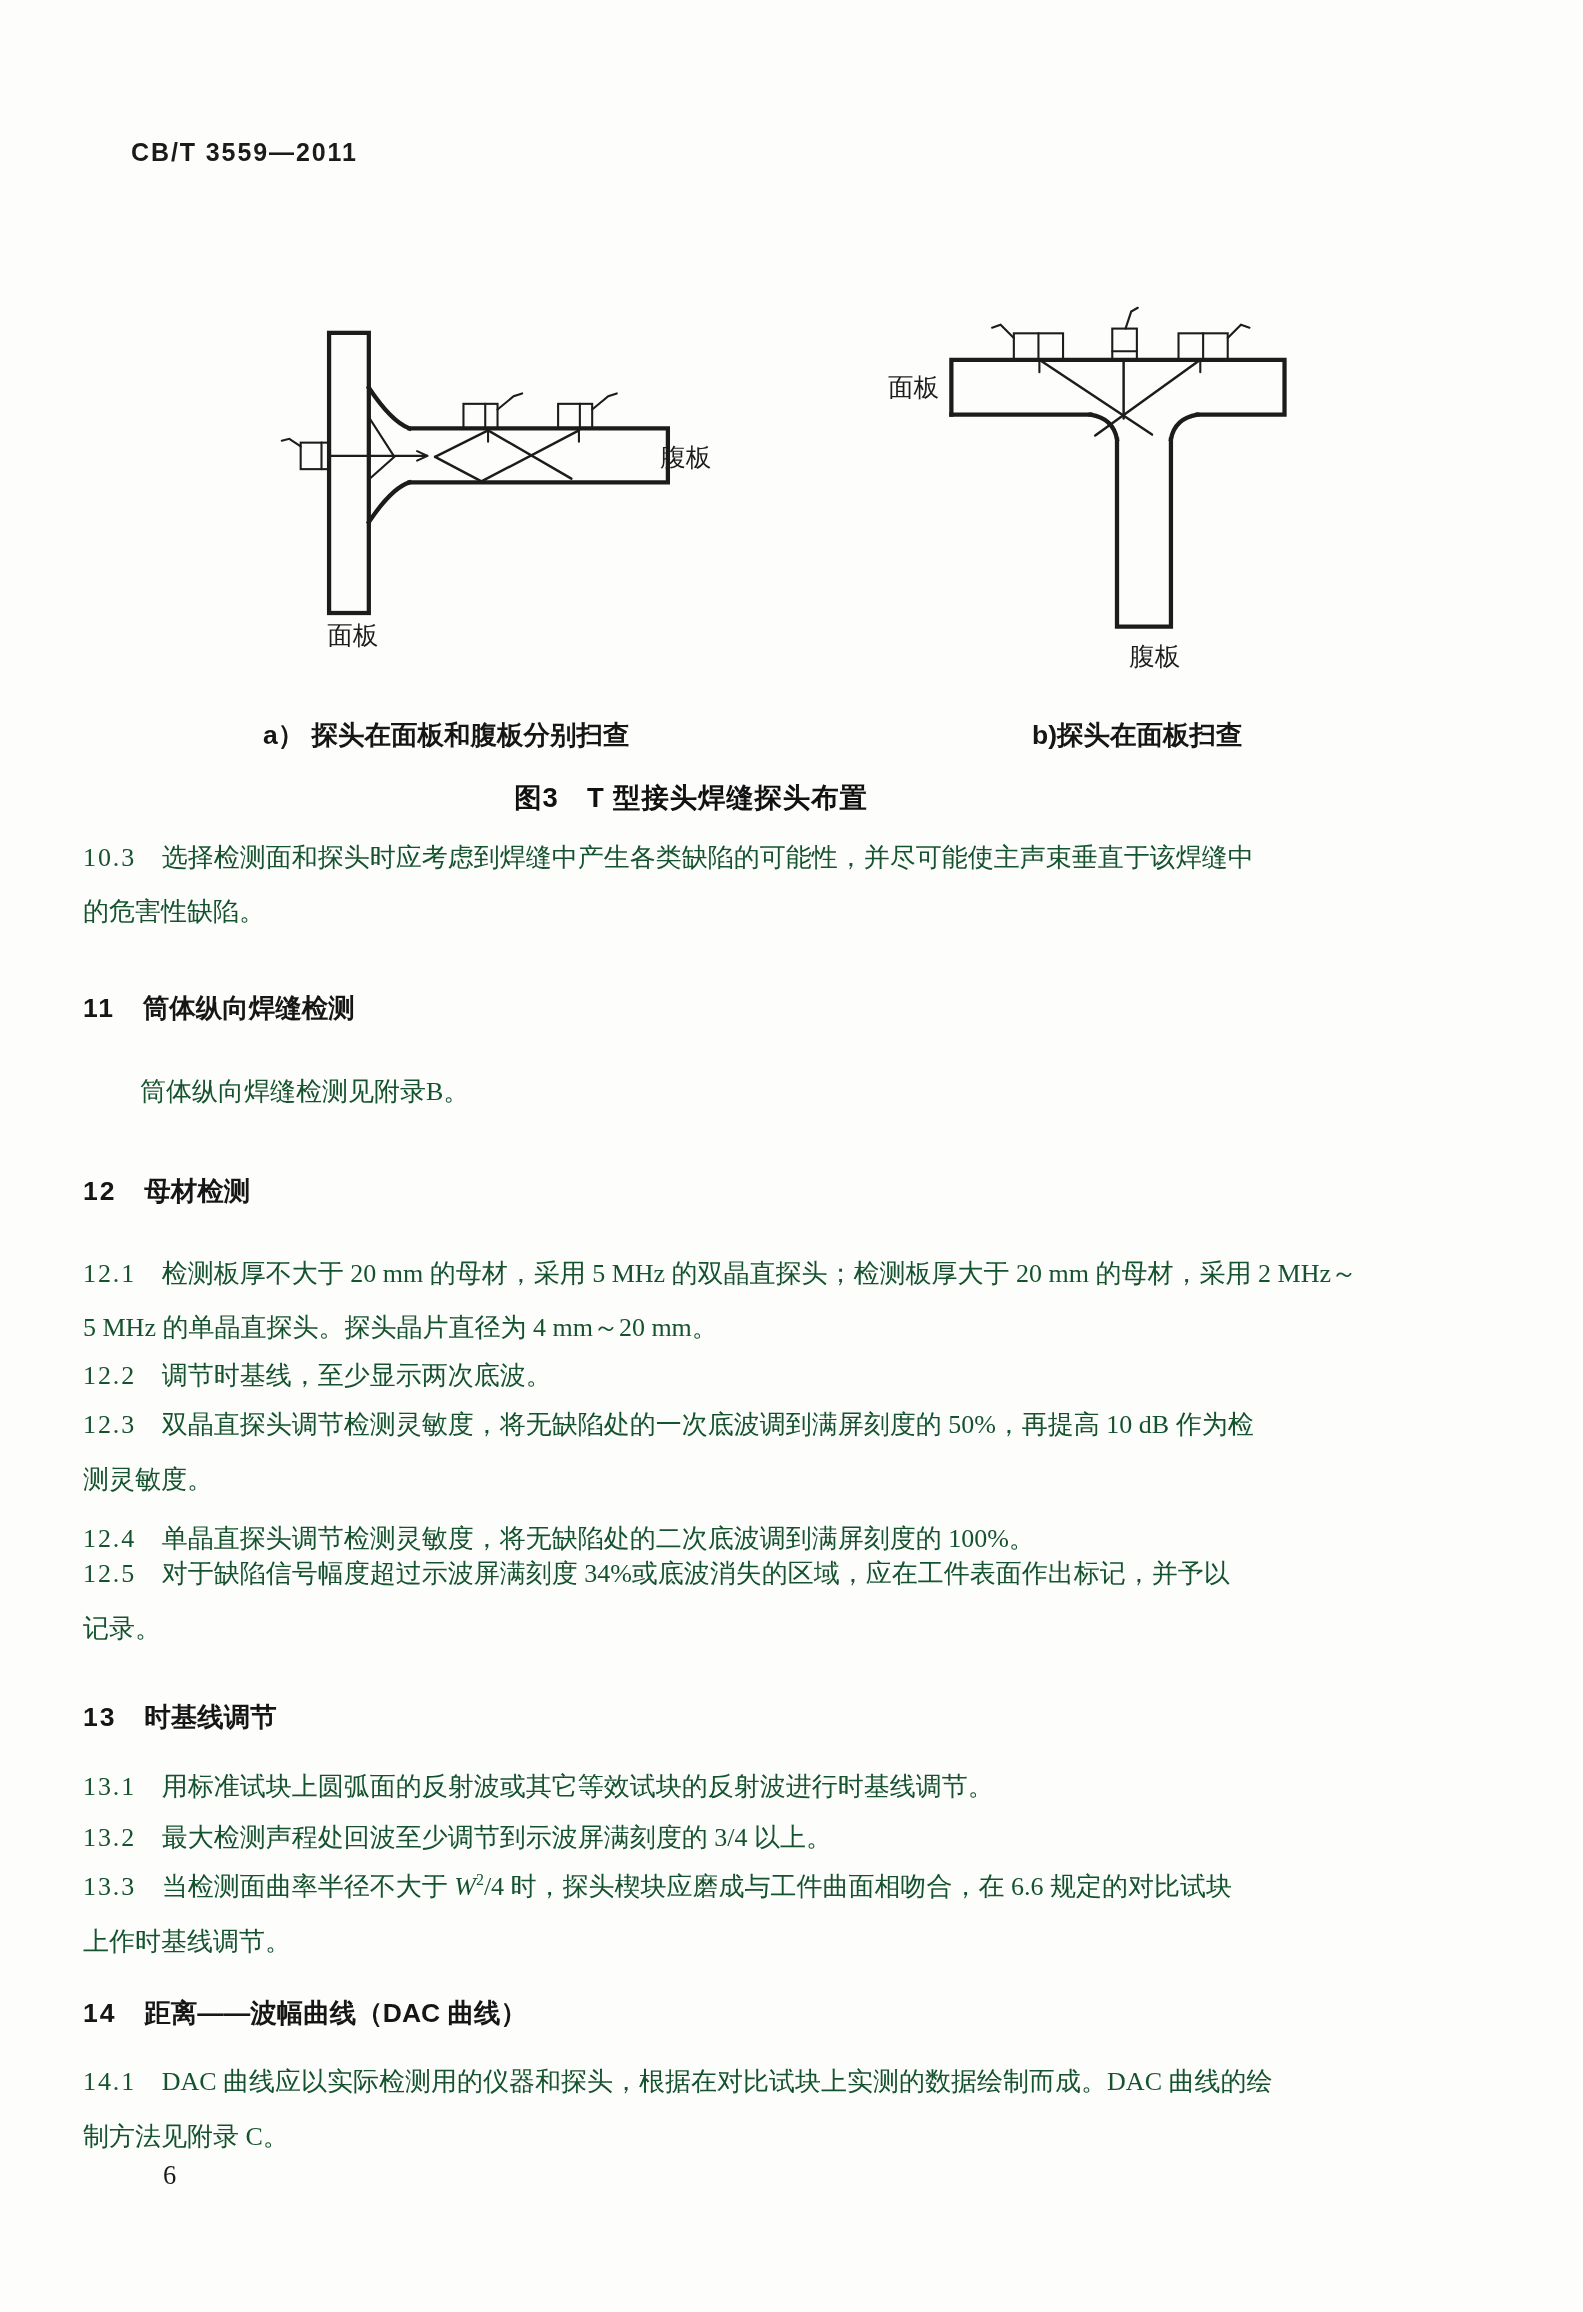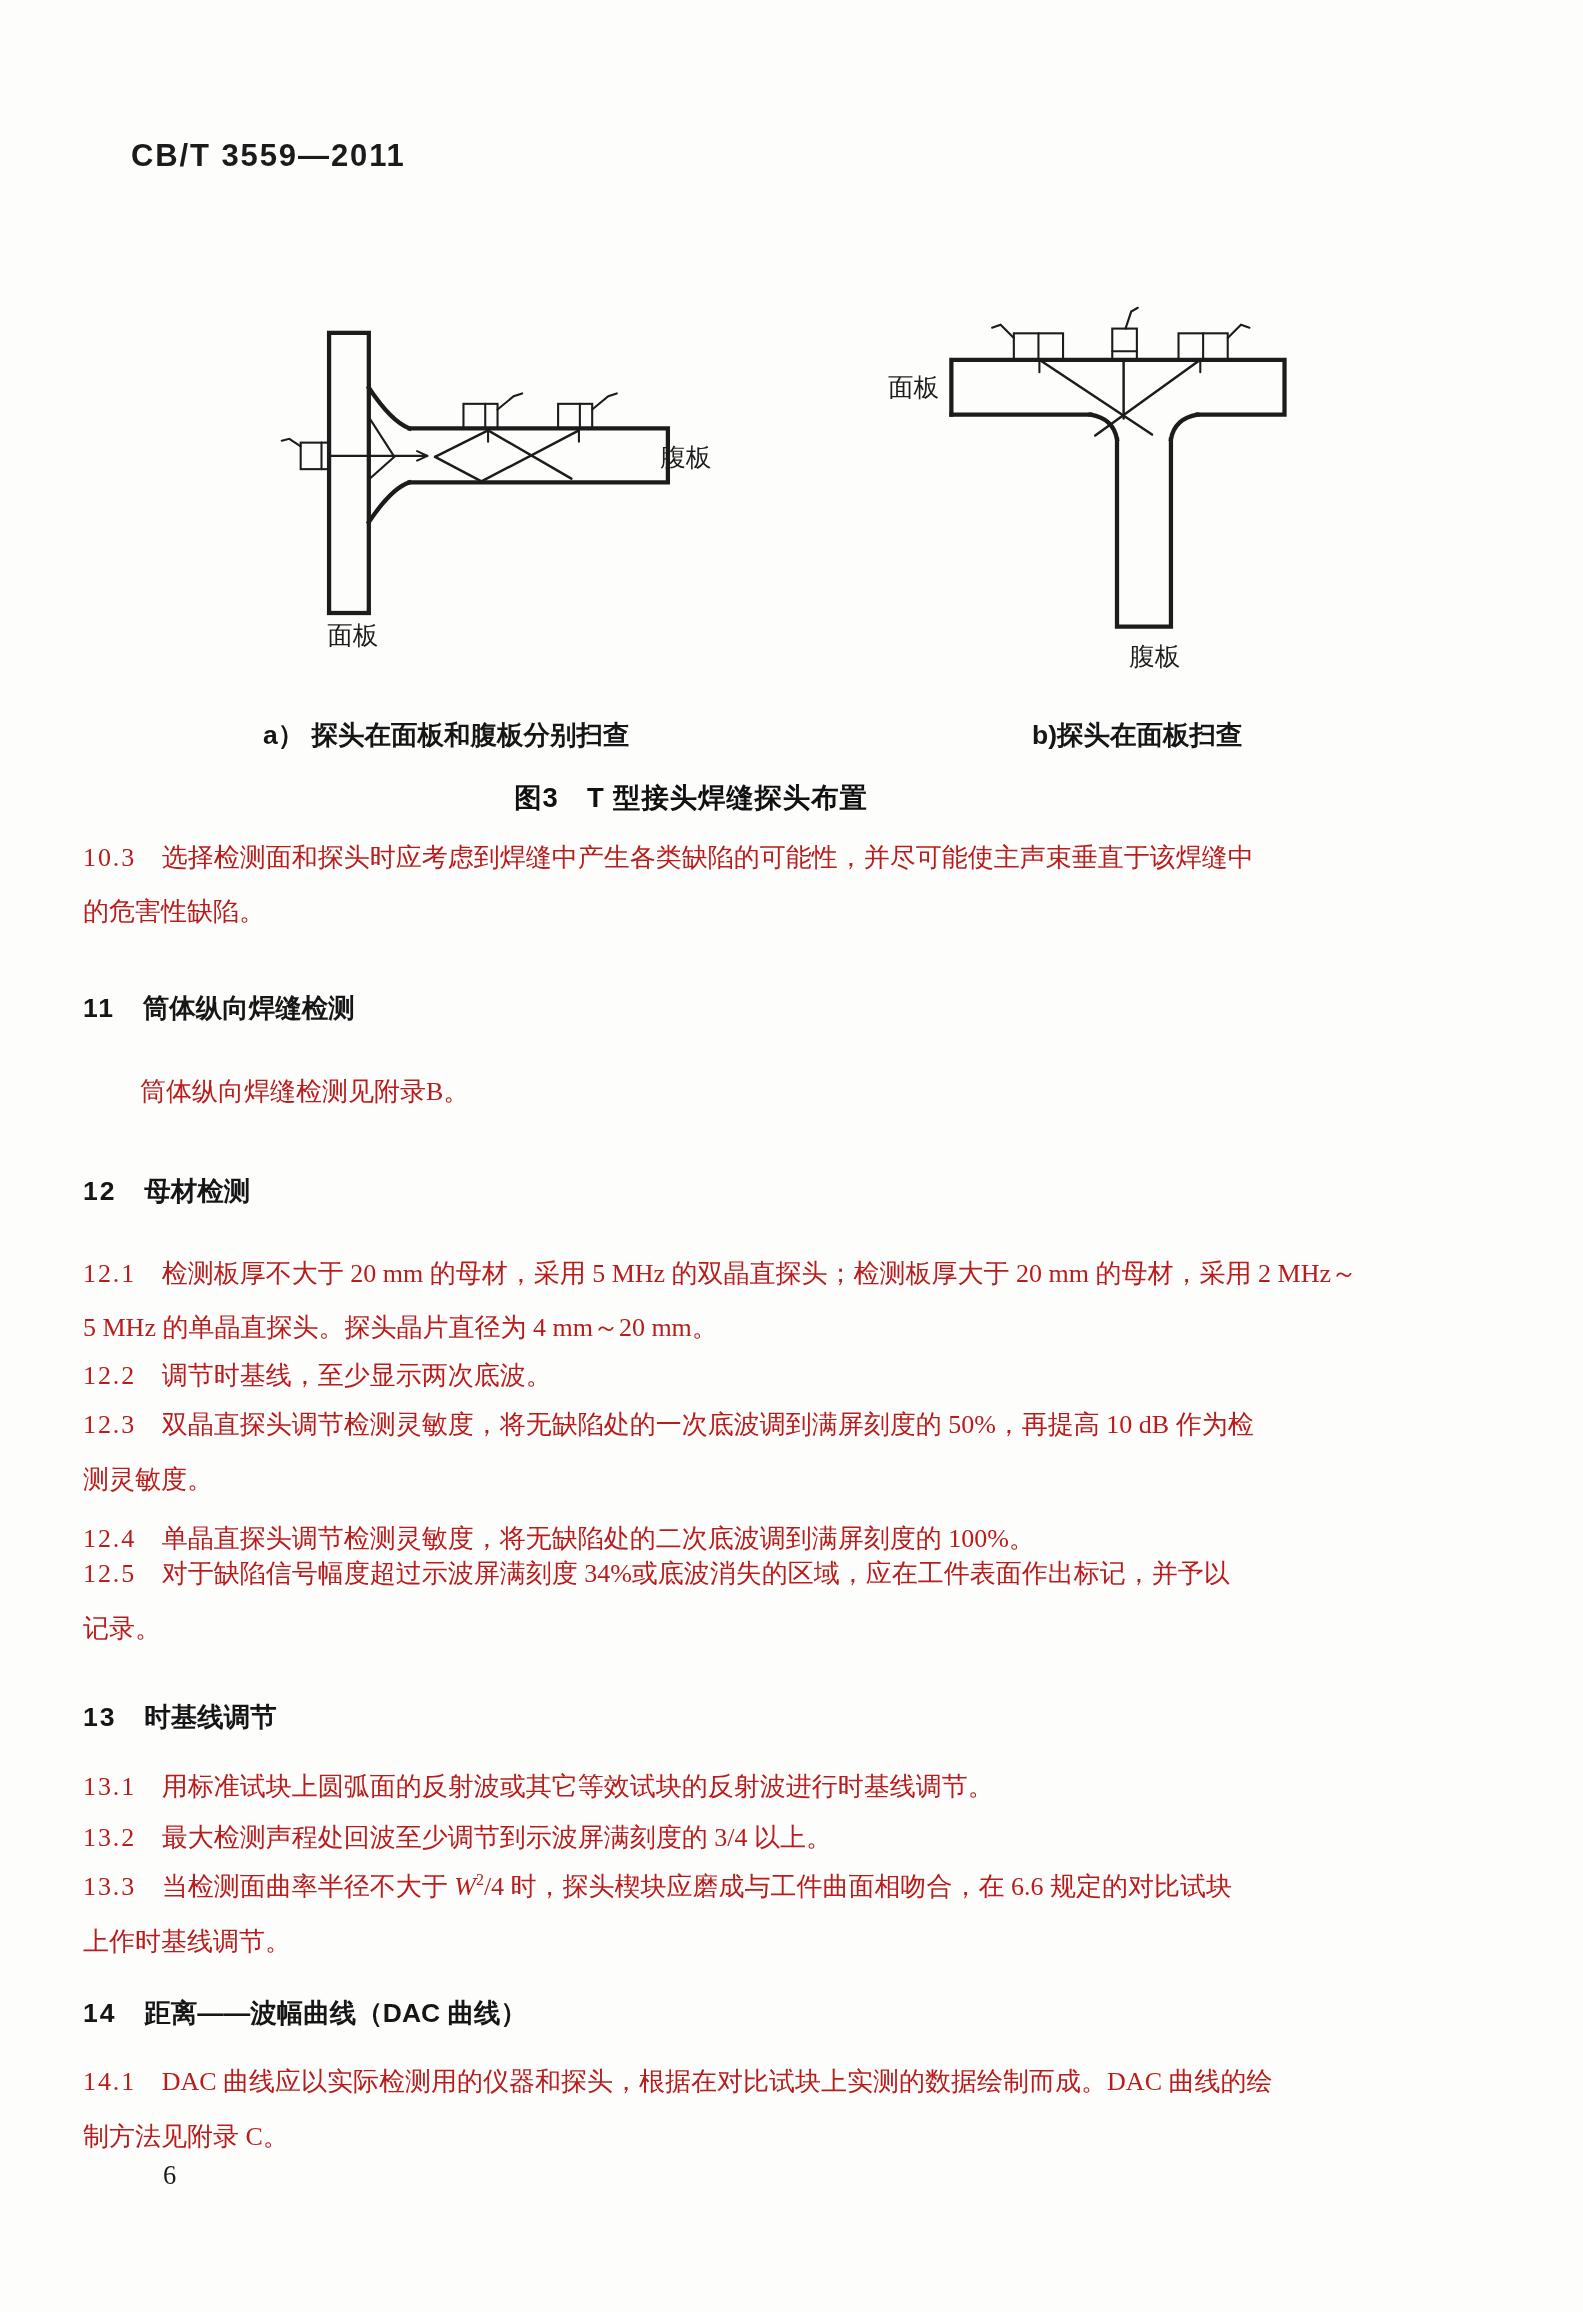--- a/index.html
+++ b/index.html
@@ -5,23 +5,23 @@
   html,body{margin:0;padding:0;}
   body{
     width:1583px;height:2313px;position:relative;
     background:#fdfdfc;color:#151515;
     font-family:"Liberation Serif", serif;
     overflow:hidden;
   }
   .abs{position:absolute;white-space:nowrap;}
   .doc-number{
     font-family:"Liberation Sans", sans-serif;
-    font-weight:700;font-size:31px;letter-spacing:1.9px;color:#1b1b1b;
-  }
-  .para{font-size:26px;line-height:1;color:#b91c1c;}
+    font-weight:700;font-size:25px;letter-spacing:1.9px;color:#1b1b1b;
+  }
+  .para{font-size:26px;line-height:1;color:#14532d;}
   .para .num{display:inline-block;margin-right:25.6px;letter-spacing:1.9px;}
   .heading{
     font-family:"Liberation Sans", sans-serif;
     font-weight:700;font-size:26.5px;color:#161616;text-align:right;
   }
   .heading .num{display:inline-block;margin-right:28px;letter-spacing:1.9px;}
   .caption{
     font-family:"Liberation Sans", sans-serif;
     font-weight:700;font-size:26.5px;color:#161616;
   }

